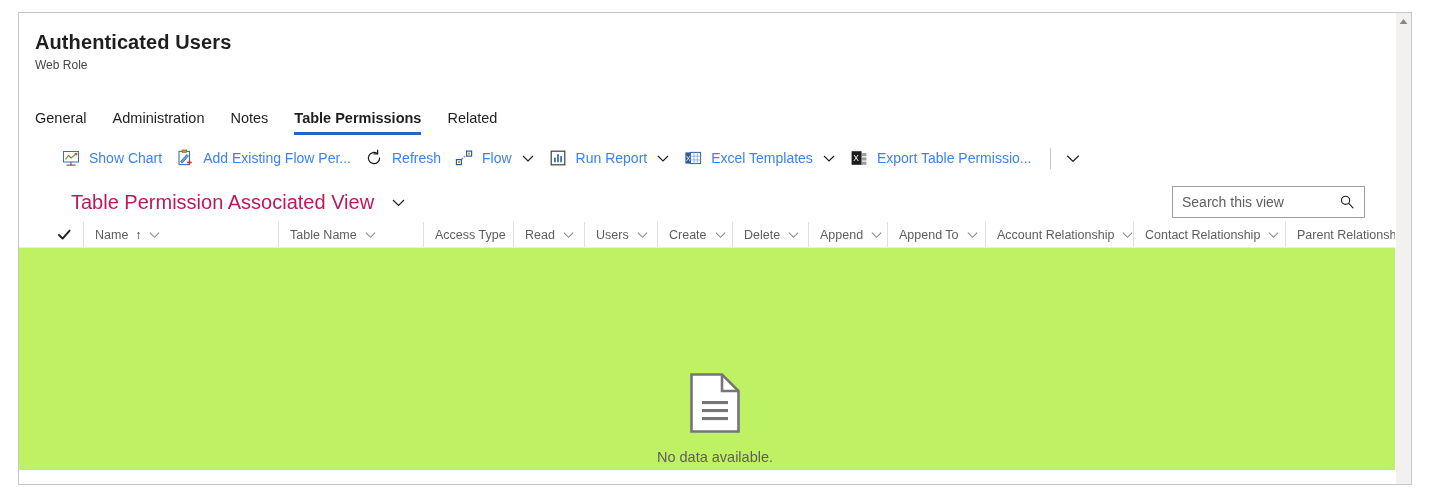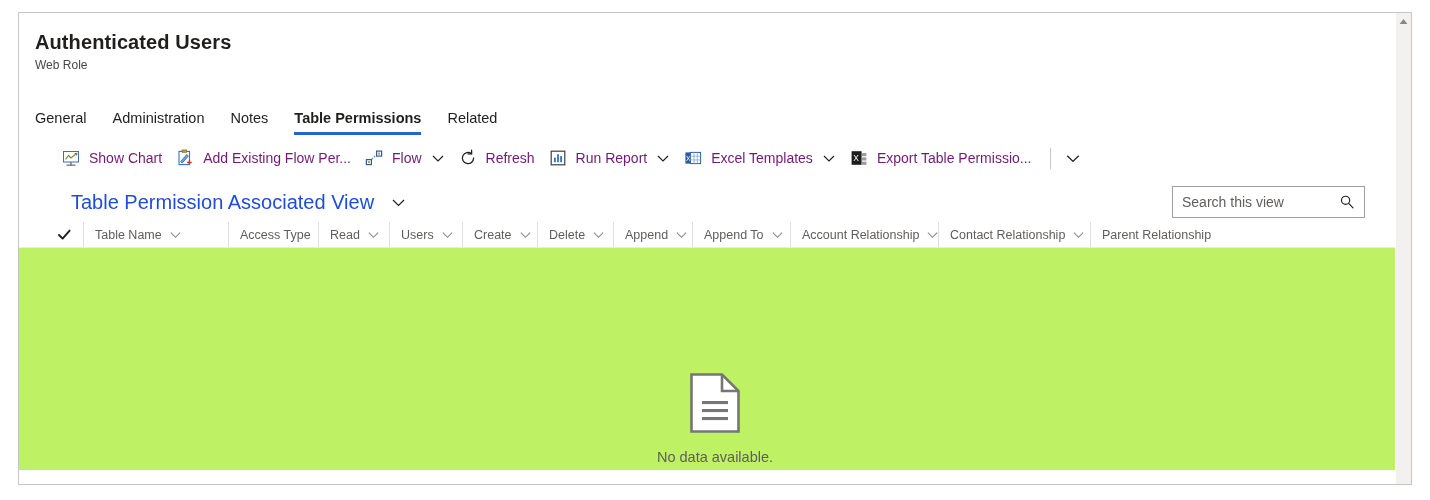--- a/index.html
+++ b/index.html
@@ -98,21 +98,21 @@
   .cmd-ico {
     width: 18px; height: 18px;
     display: inline-flex;
     align-items: center;
     justify-content: center;
     margin-right: 9px;
     flex: none;
   }
   .cmd-lbl {
     font-size: 14px;
-    color: #701a75;
+    color: #3b82f6;
     line-height: 18px;
   }
   .chev {
     width: 14px; height: 14px;
     margin-left: 9px;
     flex: none;
   }
   .chev svg { display: block; }
   .cmd-sep {
     width: 1px;
@@ -130,21 +130,21 @@
   
   .viewbar {
     display: flex;
     align-items: center;
     height: 40px;
     padding: 0 46px 0 52px;
     margin-top: 2px;
   }
   .view-title {
     font-size: 20px;
-    color: #1d4ed8;
+    color: #be185d;
     line-height: 26px;
     white-space: nowrap;
   }
   .view-chev { margin-left: 16px; cursor: pointer; display:flex; }
   .spacer { flex: 1 1 auto; }
   .searchbox {
     position: relative;
     width: 193px; height: 32px;
     border: 1px solid #a19f9d;
     background: #ffffff;
@@ -289,42 +289,42 @@
                 <rect x="6.1" y="1" width="4.4" height="2.3" fill="#c9a227" stroke="#8a6d12" stroke-width=".8"></rect>
                 <path d="M4.6 12.6 L10.8 5.4 L12.4 7 L6.2 14.2 Z" fill="#6ca0dc" stroke="#2b5d9e" stroke-width=".7"></path>
                 <path d="M13.4 11.2 v4.6 M11.1 13.5 h4.6" stroke="#c0392b" stroke-width="1.4"></path>
               </svg>
             </span>
             <span class="cmd-lbl">Add Existing Flow Per...</span>
           </div>
           <div class="cmd">
             <span class="cmd-ico">
               <svg viewBox="0 0 18 18" width="18" height="18">
+                <path d="M14.6 9 a5.6 5.6 0 1 1 -2.1 -4.35" fill="none" stroke="#201f1e" stroke-width="1.25" stroke-linecap="round"></path>
+                <path d="M12.6 1.2 L12.7 4.9 L9 4.8" fill="none" stroke="#201f1e" stroke-width="1.25" stroke-linecap="round"></path>
+              </svg>
+            </span>
+            <span class="cmd-lbl">Refresh</span>
+          </div>
+          <div class="cmd">
+            <span class="cmd-ico">
+              <svg viewBox="0 0 18 18" width="18" height="18">
                 <rect x="1.4" y="10.6" width="5" height="5" fill="#ffffff" stroke="#2b5d9e" stroke-width="1.2"></rect>
                 <rect x="2.9" y="12.1" width="2" height="2" fill="#e08a2e"></rect>
                 <rect x="11.6" y="2.1" width="5" height="5" fill="#ffffff" stroke="#2b5d9e" stroke-width="1.2"></rect>
                 <rect x="13.1" y="3.6" width="2" height="2" fill="#e08a2e"></rect>
                 <path d="M6.8 10.2 L11.2 6" stroke="#6ca0dc" stroke-width="1.4" stroke-dasharray="1.7 1.3"></path>
               </svg>
             </span>
             <span class="cmd-lbl">Flow</span>
             <span class="chev">
               <svg viewBox="0 0 14 14" width="14" height="14">
                 <path d="M2 5 L7 10 L12 5" fill="none" stroke="#201f1e" stroke-width="1.15"></path>
               </svg>
             </span>
-          </div>
-          <div class="cmd">
-            <span class="cmd-ico">
-              <svg viewBox="0 0 18 18" width="18" height="18">
-                <path d="M14.6 9 a5.6 5.6 0 1 1 -2.1 -4.35" fill="none" stroke="#201f1e" stroke-width="1.25" stroke-linecap="round"></path>
-                <path d="M12.6 1.2 L12.7 4.9 L9 4.8" fill="none" stroke="#201f1e" stroke-width="1.25" stroke-linecap="round"></path>
-              </svg>
-            </span>
-            <span class="cmd-lbl">Refresh</span>
           </div>
           <div class="cmd">
             <span class="cmd-ico">
               <svg viewBox="0 0 18 18" width="18" height="18">
                 <rect x="2.2" y="2.2" width="13.6" height="13.6" fill="none" stroke="#3f3f3f" stroke-width="1.2"></rect>
                 <rect x="5" y="8.6" width="1.8" height="4.6" fill="#3b6fb6"></rect>
                 <rect x="8.1" y="5.2" width="1.8" height="8" fill="#3b6fb6"></rect>
                 <rect x="11.2" y="7.1" width="1.8" height="6.1" fill="#3b6fb6"></rect>
               </svg>
             </span>
@@ -389,20 +389,29 @@
           </span>
         </div>
       </div>
 
       <div class="colheaders" id="colheaders">
         <div class="check-cell">
           <svg width="15" height="15" viewBox="0 0 15 15" aria-hidden="true">
             <path d="M2 8 L5.6 11.6 L12.6 3.6" fill="none" stroke="#201f1e" stroke-width="1.9" stroke-linecap="round" stroke-linejoin="round"></path>
           </svg>
         </div>
+      <div class="col" style="width: 195px;">
+            <span class="col-lbl">Name</span>
+            <span class="sort-arrow">↑</span>
+            <span class="chev">
+              <svg viewBox="0 0 14 14" width="13" height="13">
+                <path d="M2 5 L7 10 L12 5" fill="none" stroke="#8a8886" stroke-width="1.15"></path>
+              </svg>
+            </span>
+          </div>
           <div class="col" style="width: 145px;">
             <span class="col-lbl">Table Name</span>
             <span class="chev">
               <svg viewBox="0 0 14 14" width="13" height="13">
                 <path d="M2 5 L7 10 L12 5" fill="none" stroke="#8a8886" stroke-width="1.15"></path>
               </svg>
             </span>
           </div>
           <div class="col" style="width: 90px;">
             <span class="col-lbl">Access Type</span>

